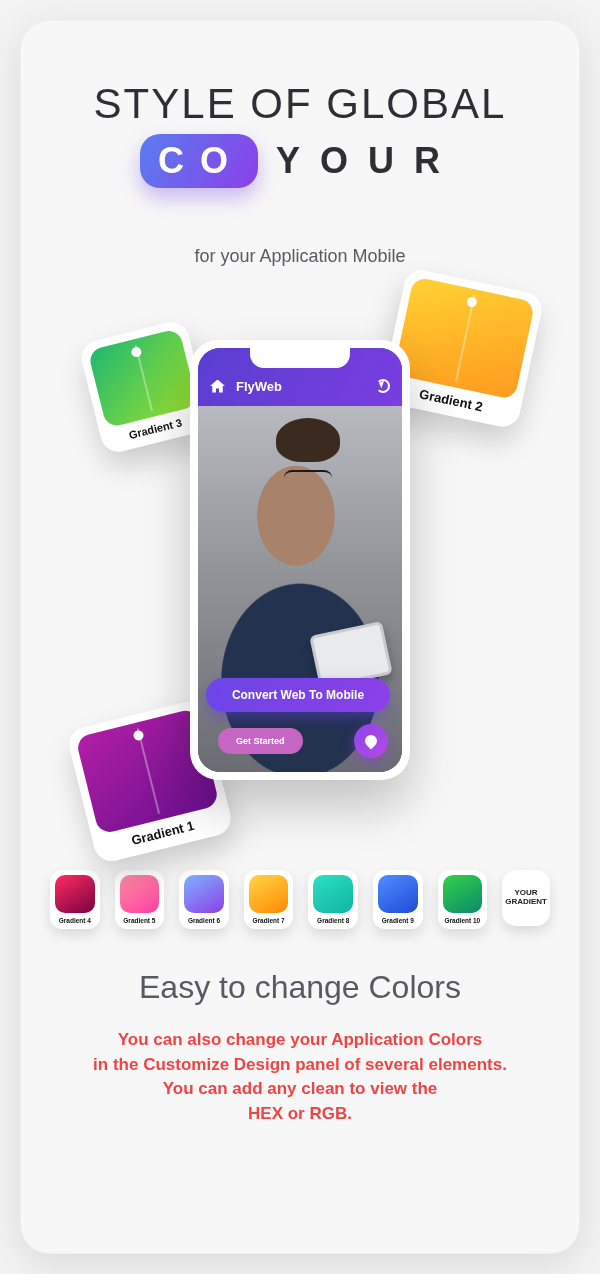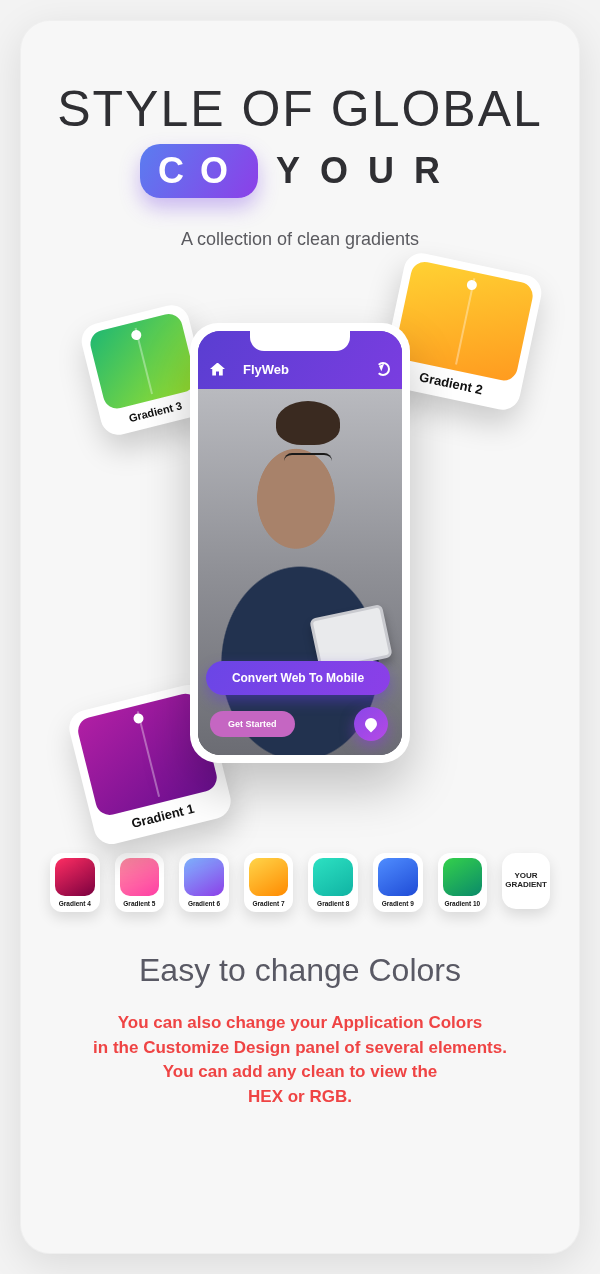--- a/index.html
+++ b/index.html
@@ -15,21 +15,21 @@
     left: 20px; right: 20px; top: 20px; bottom: 20px;
     background: #f7f7f7;
     border-radius: 30px;
     box-shadow: 0 10px 40px rgba(0,0,0,.1), inset 0 0 0 1px rgba(0,0,0,.03);
     padding: 60px 30px 40px 30px;
   }
 
   
   .title1 {
     text-align: center;
-    font-size: 50px;
+    font-size: 42px;
     font-weight: 300;
     letter-spacing: 2px;
     color: #2f2f33;
   }
   .title2 {
     margin-top: 6px;
     text-align: left;
     font-size: 36px;
     font-weight: 700;
     letter-spacing: 20px;
@@ -119,21 +119,21 @@
     width: 100px; height: 20px; background:#fff;
     border-radius: 0 0 14px 14px;
     z-index: 5;
   }
   .appbar {
     position:absolute; top:0; left:0; right:0; height:58px;
     background: linear-gradient(120deg,#5a3ed1,#7a3de0);
     display:flex; align-items:center; padding: 18px 12px 0 12px;
     color:#fff; justify-content:space-between;
   }
-  .appbar-left { display:flex; align-items:center; gap:18px; font-weight:700; font-size:13px; }
+  .appbar-left { display:flex; align-items:center; gap:11px; font-weight:700; font-size:13px; }
   .home-icon { width:15px; height:13px; background:#fff;
     clip-path: polygon(50% 0,100% 50%,85% 50%,85% 100%,60% 100%,60% 70%,40% 70%,40% 100%,15% 100%,15% 50%,0 50%);
   }
   .reload-icon {
     width:14px; height:14px; border:2px solid #fff; border-left-color:transparent;
     border-radius:50%; position:relative;
   }
   .reload-icon::after{
     content:""; position:absolute; top:-2px; left:-3px;
     border:4px solid transparent; border-right-color:#fff;
@@ -167,21 +167,21 @@
 
   .cta-main {
     position:absolute; left:8px; right:12px; bottom:60px;
     height:34px; border-radius:20px;
     background: linear-gradient(120deg,#6a46e6,#8c3fe8);
     color:#fff; display:flex; align-items:center; justify-content:center;
     font-size:12px; font-weight:700;
     box-shadow: 0 6px 14px rgba(100,60,220,.45);
   }
   .cta-sec {
-    position:absolute; left:12px; bottom:18px;
+    position:absolute; left:20px; bottom:18px;
     height:26px; padding:0 18px; border-radius:14px;
     background:#c566c2; color:#fff; display:flex; align-items:center;
     font-size:9px; font-weight:600;
   }
   .fab {
     position:absolute; right:14px; bottom:14px;
     width:34px; height:34px; border-radius:50%;
     background: linear-gradient(140deg,#8a46e8,#b54ae6);
     box-shadow: 0 6px 14px rgba(140,60,220,.5);
     display:flex; align-items:center; justify-content:center;
@@ -224,21 +224,22 @@
 <body>
 
 <div class="page">
 
   <div class="title1">STYLE OF GLOBAL</div>
   <div class="title2">
     <span class="pill">CO</span>
     <span>YOUR</span>
   </div>
   <div class="subtitle">
-    <span>A collection of clean gradients</span><br>
+    <br>
+    <span>for your Application Mobile</span>
   </div>
 
   <div class="hero">
 
     <div class="swatch-float" style="left:40px; top:30px; transform:rotate(-14deg);">
       <div class="sw" style="background:linear-gradient(140deg,#1fb872,#9be02e);"></div>
       <div class="lbl">Gradient 3</div>
     </div>
 
     <div class="swatch-float sf-big" style="right:18px; top:-20px; transform:rotate(12deg);">

